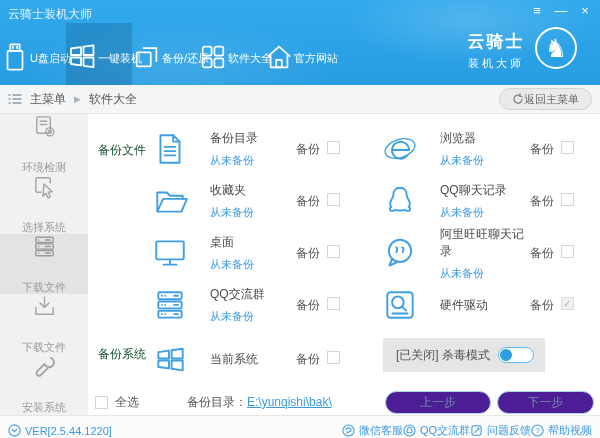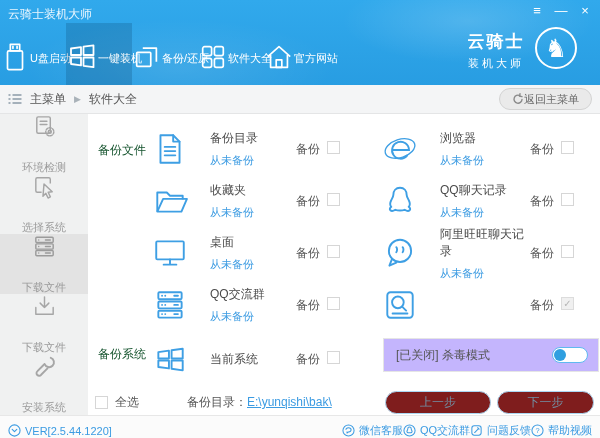--- a/index.html
+++ b/index.html
@@ -45,30 +45,30 @@
   .cinfo{margin-left:22px;flex:1;align-self:center}
   .cname{color:#4A4A4A;font-size:12px}
   .cstatus{display:block;color:#3B9BE2;font-size:11px;margin-top:6px;cursor:pointer;text-decoration:none}
   .cstatus:empty{margin-top:0}
   .bak{display:flex;align-items:flex-start;gap:7px;margin-left:auto}
   .blabel{color:#555;font-size:12px}
   .cb{width:13px;height:13px;border:1px solid #D6D6D6;background:#fff;display:inline-block;cursor:pointer;text-align:center;line-height:11px;font-size:10px;color:transparent}
   .cb.checked{background:#F0F0F0;border-color:#DCDCDC;color:#B5B5B5}
   .cb.checked::after{content:"✓"}
 
-  .av-box{position:absolute;left:295px;top:224px;width:216px;height:34px;border:1px solid #E5E5E5;background:#c4b5fd;display:flex;align-items:center;padding:0 10px 0 12px}
+  .av-box{position:absolute;left:295px;top:224px;width:162px;height:34px;border:1px solid #E5E5E5;background:#e5e5e5;display:flex;align-items:center;padding:0 10px 0 12px}
   .av-label{color:#555;font-size:12px}
   .toggle{margin-left:auto;width:36px;height:16px;border:1px solid #5FB9F0;border-radius:9px;background:#fff;position:relative;cursor:pointer}
   .toggle .knob{position:absolute;left:1px;top:1px;width:12px;height:12px;border-radius:50%;background:#2F9FE0}
 
   .bottom-row{position:absolute;left:7px;top:274px;width:505px;height:28px;display:flex;align-items:center}
   .sel-all{display:flex;align-items:center;gap:7px;color:#555}
   .dir-label{margin-left:48px;color:#555}
   .dir-link{color:#3B9BE2;text-decoration:underline;cursor:pointer}
-  .pill-btn{height:23px;border:1px solid #ABD7F2;border-radius:12px;background:#7f1d1d;color:#7292A6;font-size:12px;display:flex;align-items:center;justify-content:center;cursor:pointer}
+  .pill-btn{height:23px;border:1px solid #ABD7F2;border-radius:12px;background:#4c1d95;color:#7292A6;font-size:12px;display:flex;align-items:center;justify-content:center;cursor:pointer}
   .btn-prev{position:absolute;left:297px;top:277px;width:106px}
   .btn-next{position:absolute;left:409px;top:277px;width:97px}
 
   
   .statusbar{position:absolute;left:0;top:415px;width:600px;height:30px;background:#FBFBFB;border-top:1px solid #E7E7E7;display:flex;align-items:center;padding:0 8px;color:#3B9BE2;font-size:11px}
   .ver{display:flex;align-items:center;gap:4px;cursor:pointer}
   .sb-links{margin-left:auto;display:flex;}
   .sb-link{display:flex;align-items:center;gap:4px;cursor:pointer}
 </style>
 </head>
@@ -347,20 +347,24 @@
 
   <div class="cell" style="left:294px;top:168px;width:192px">
     <span class="cico">
       <svg width="36" height="36" viewBox="0 0 34 34" fill="none" stroke="#3E9FE4" stroke-width="1.8" stroke-linecap="round">
         <rect x="5" y="5" width="24" height="24" rx="3"></rect>
           <circle cx="15" cy="14.5" r="5.5"></circle>
           <path d="M19 18.5l3.8 3.8"></path>
           <path d="M10 25h14"></path>
       </svg>
       </span>
+    <div class="cinfo">
+      <div class="cname">硬件驱动</div>
+      <a class="cstatus"></a>
+    </div>
     <div class="bak">
       <span class="blabel">备份</span>
       <span class="cb checked"></span>
     </div>
   </div>
 
   <div class="cell" style="left:64px;top:222px;width:188px">
     <span class="cico">
       <svg width="36" height="36" viewBox="0 0 34 34" fill="none" stroke="#3E9FE4" stroke-width="1.8" stroke-linejoin="round">
         <path d="M6 10.5l10-1.4v7.4H6zM18.5 8.8L29 7.3v9.2H18.5zM6 18.5h10v7.4L6 24.5zM18.5 18.5H29v9.2l-10.5-1.5z"></path>

